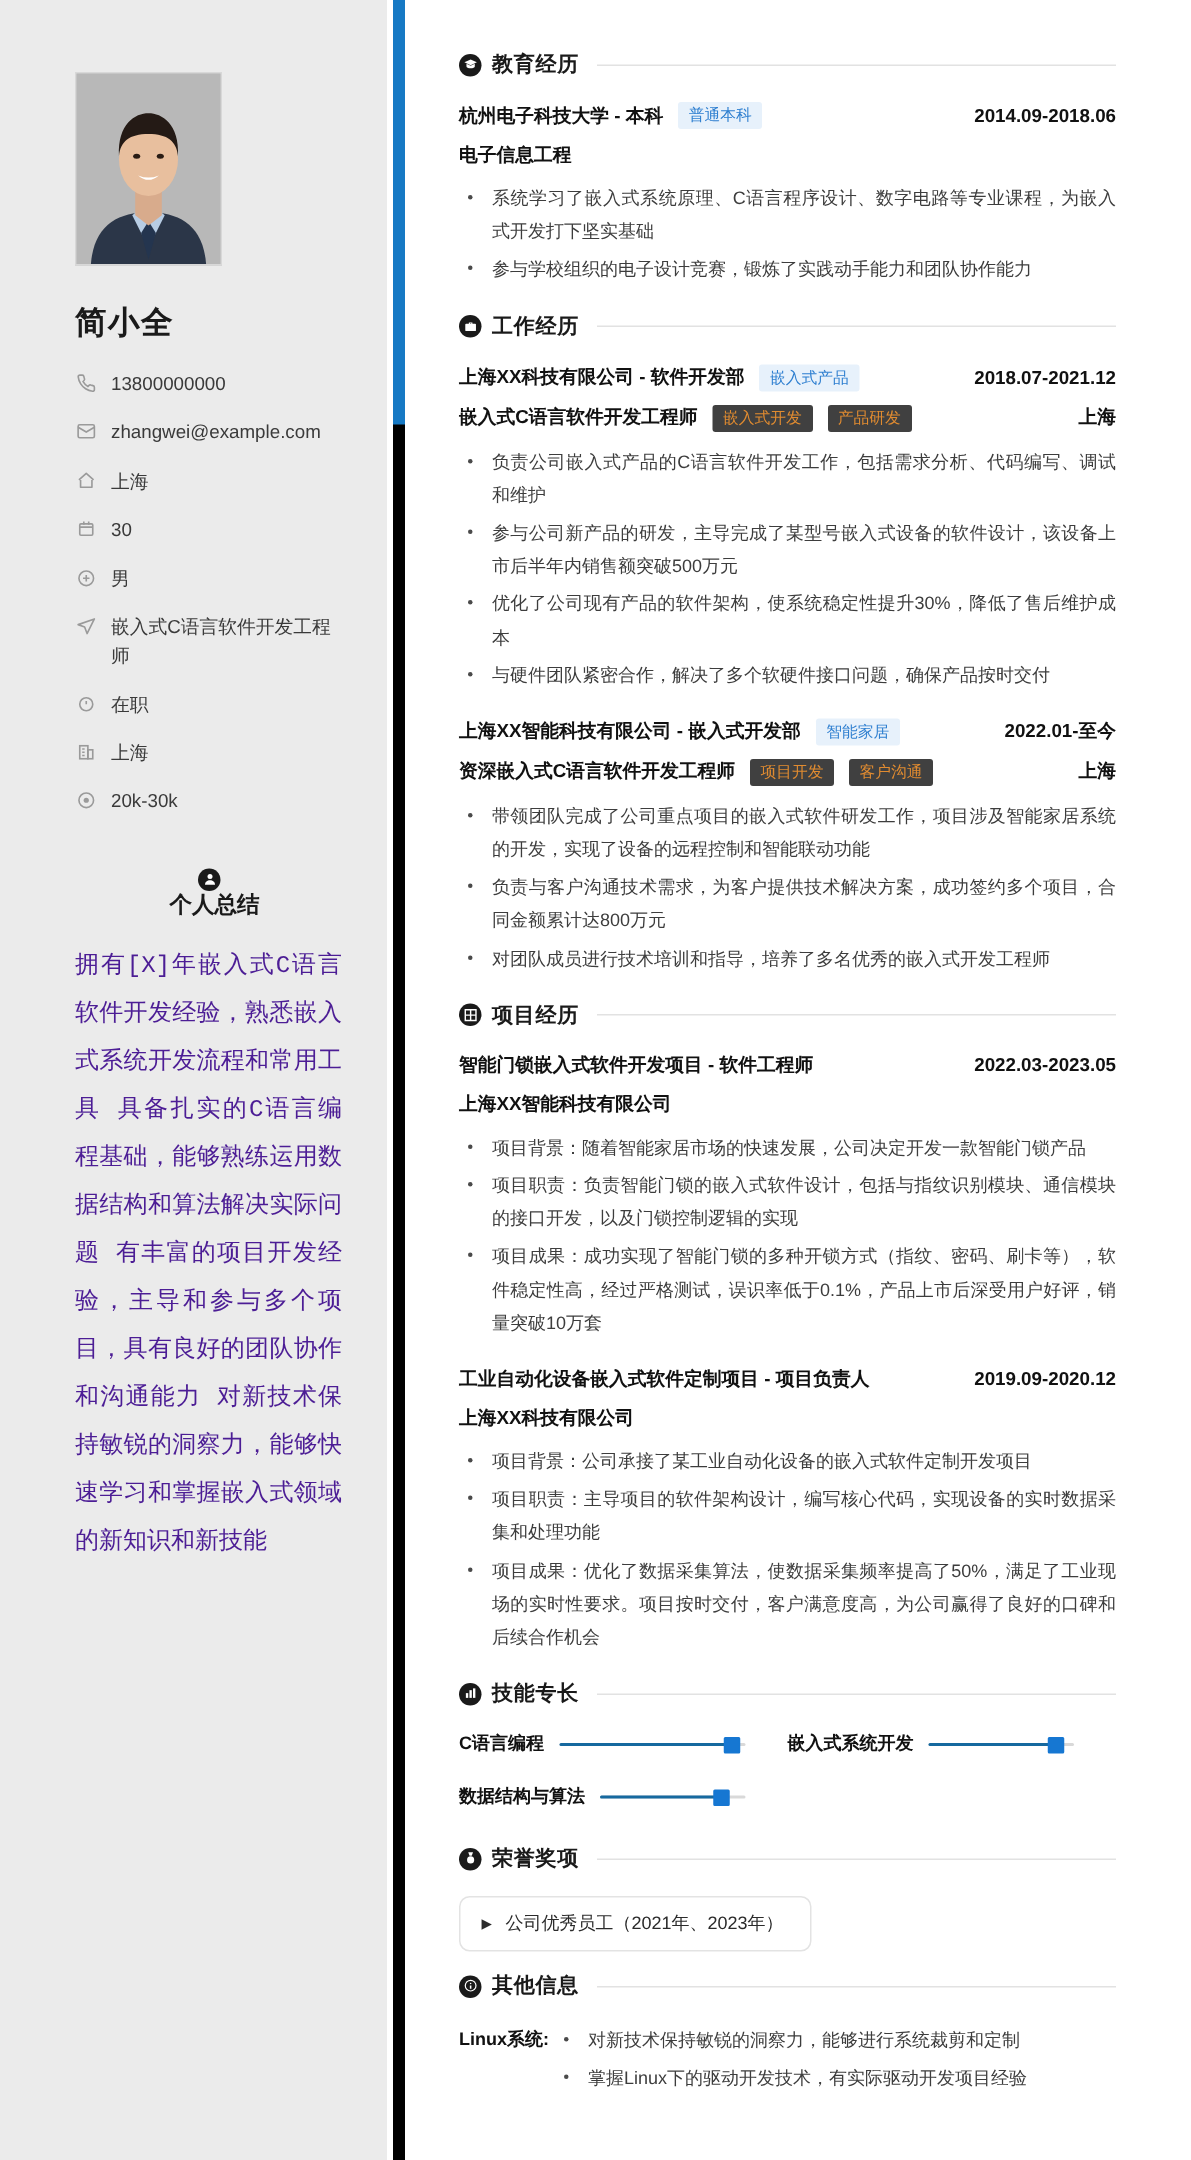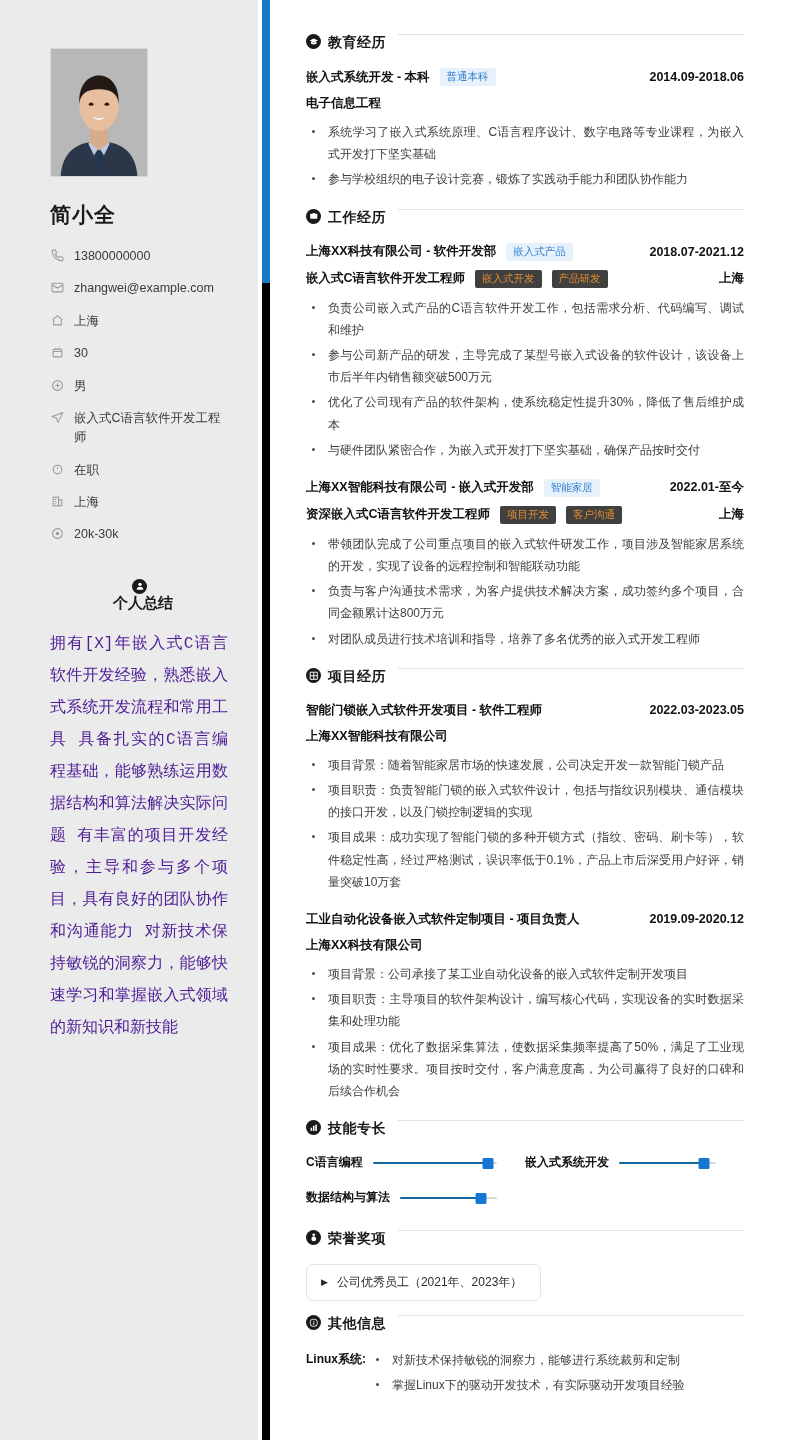--- a/index.html
+++ b/index.html
@@ -105,21 +105,21 @@
   .main {
     flex: 1;
     padding: 34px 50px 20px 48px;
     background: #ffffff;
   }
 
   .section { margin-bottom: 6px; }
 
   .section-head {
     display: flex;
-    align-items: flex-start;
+    align-items: center;
     margin-bottom: 16px;
   }
   .section-head .sbadge {
     width: 15px; height: 15px; min-width: 15px;
     border-radius: 50%;
     background: #1a1a1a;
     margin-right: 7px;
     display: flex; align-items: center; justify-content: center;
   }
   .section-head .sbadge svg { width: 9.5px; height: 9.5px; fill: #fff; }
@@ -403,21 +403,21 @@
               <path d="M12 4 1.5 9 12 14l10.5-5Z"></path>
               <path d="M5 11.5V16c0 1.7 3.1 3 7 3s7-1.3 7-3v-4.5l-7 3.3Z"></path>
             </svg>
         </span>
         <span class="stitle">教育经历</span>
         <span class="srule"></span>
       </div>
 
       <div class="entry">
         <div class="entry-row">
-          <span class="entry-title">嵌入式系统开发 - 本科</span>
+          <span class="entry-title">杭州电子科技大学 - 本科</span>
           <span class="tag blue">普通本科</span>
           <span class="entry-spacer"></span>
           <span class="entry-right">2014.09-2018.06</span>
         </div>
         <div class="entry-sub">电子信息工程</div>
         <ul class="bullets">
           <li>系统学习了嵌入式系统原理、C语言程序设计、数字电路等专业课程，为嵌入式开发打下坚实基础</li>
           <li>参与学校组织的电子设计竞赛，锻炼了实践动手能力和团队协作能力</li>
         </ul>
       </div>
@@ -445,21 +445,21 @@
           <span class="entry-title">嵌入式C语言软件开发工程师</span>
           <span class="tag orange">嵌入式开发</span>
           <span class="tag orange">产品研发</span>
           <span class="entry-spacer"></span>
           <span class="entry-right">上海</span>
         </div>
         <ul class="bullets">
           <li>负责公司嵌入式产品的C语言软件开发工作，包括需求分析、代码编写、调试和维护</li>
           <li>参与公司新产品的研发，主导完成了某型号嵌入式设备的软件设计，该设备上市后半年内销售额突破500万元</li>
           <li>优化了公司现有产品的软件架构，使系统稳定性提升30%，降低了售后维护成本</li>
-          <li>与硬件团队紧密合作，为嵌入式开发打下坚实基础，确保产品按时交付</li>
+          <li>与硬件团队紧密合作，解决了多个软硬件接口问题，确保产品按时交付</li>
         </ul>
       </div>
 
       <div class="entry">
         <div class="entry-row">
           <span class="entry-title">上海XX智能科技有限公司 - 嵌入式开发部</span>
           <span class="tag blue">智能家居</span>
           <span class="entry-spacer"></span>
           <span class="entry-right">2022.01-至今</span>
         </div>

